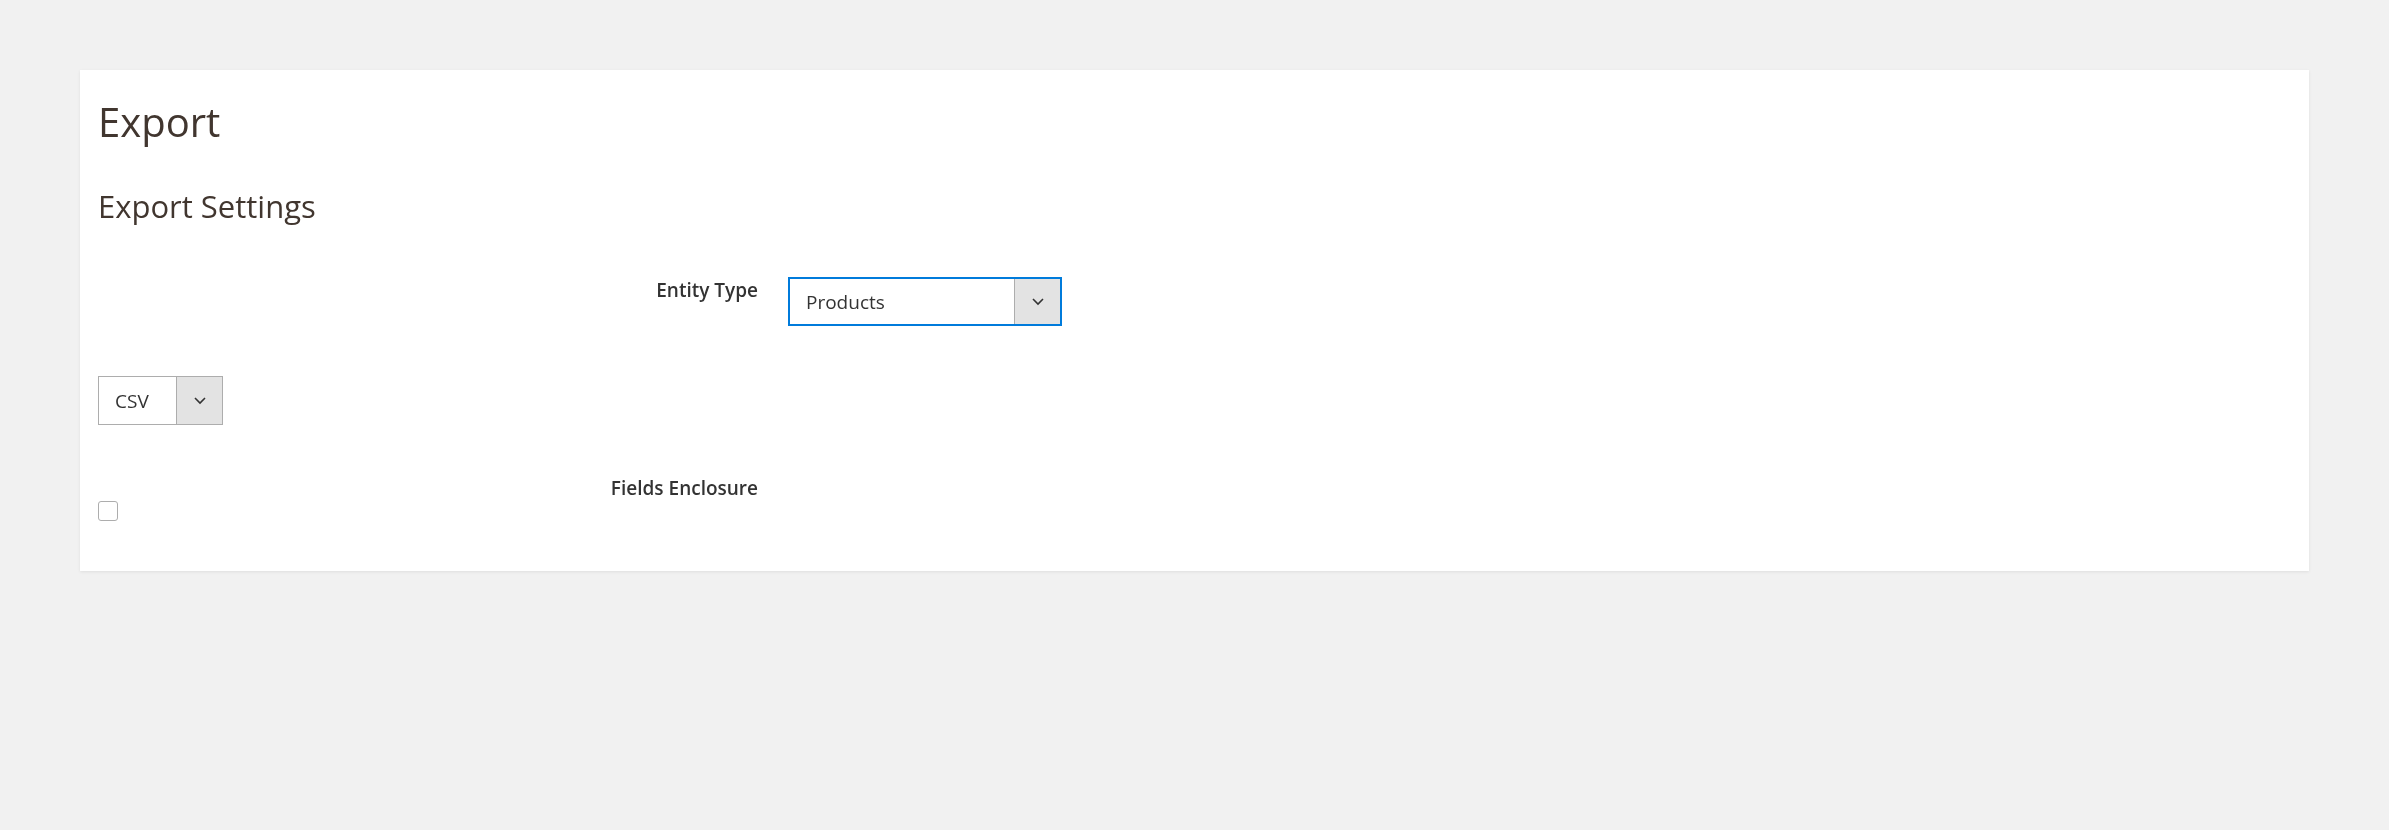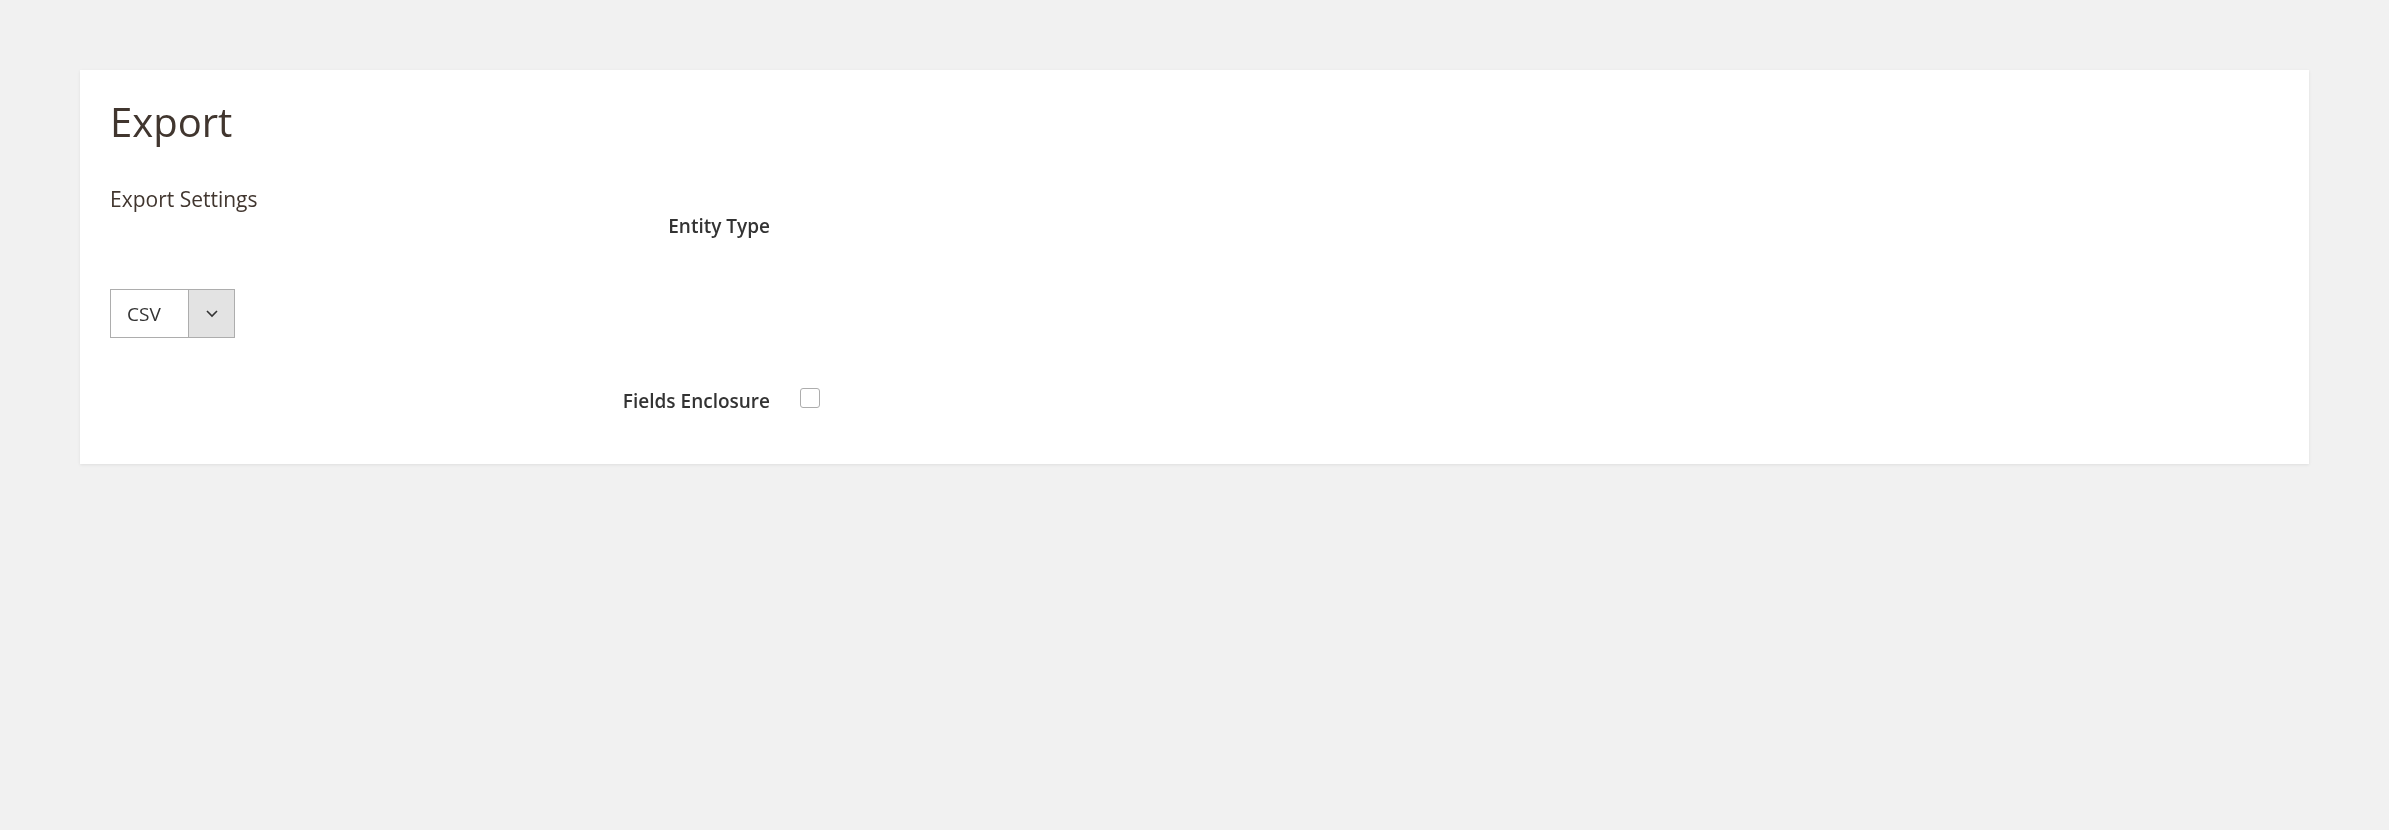--- a/index.html
+++ b/index.html
@@ -10,40 +10,42 @@
     body {
       background: #f1f1f1;
       font-family: 'Open Sans', Arial, sans-serif;
       color: #333;
       padding: 70px 80px;
     }
     .panel {
       background: #fff;
       border-radius: 0;
       box-shadow: 0 1px 3px rgba(0,0,0,0.08);
-      padding: 24px 34px 40px 30px;
+      padding: 24px 34px 40px 18px;
     }
     h1.page-title {
       font-size: 40px;
       font-weight: 400;
       color: #41362f;
       margin-bottom: 36px;
     }
     h2.section-title {
-      font-size: 21px;
+      font-size: 31px;
       font-weight: 400;
       color: #41362f;
+      margin-bottom: 50px;
     }
     .form-row {
       display: flex;
       align-items: flex-start;
       margin-bottom: 50px;
     }
     .form-row:last-child {
       margin-bottom: 10px;
+      flex-direction: column;
     }
     .form-label {
       width: 690px;
       text-align: right;
       padding-right: 30px;
       font-size: 19px;
       font-weight: 600;
       color: #333;
     }
     .select-wrap {
@@ -91,20 +93,28 @@
   </style>
 </head>
 <body>
 
 <div class="panel">
   <h1 class="page-title">Export</h1>
   <h2 class="section-title">Export Settings</h2>
 
   <div class="form-row">
     <div class="form-label">Entity Type</div>
+    <div class="select-wrap entity-select focused">
+      <div class="select-value">Products</div>
+      <div class="select-caret">
+        <svg class="caret" width="12" height="8" viewBox="0 0 12 8">
+            <path d="M1 1 L6 6 L11 1" fill="none" stroke="#333" stroke-width="1.6"></path>
+          </svg>
+      </div>
+    </div>
   </div>
 
   <div class="form-row">
     <div class="select-wrap format-select">
       <div class="select-value">CSV</div>
       <div class="select-caret">
         <svg class="caret" width="12" height="8" viewBox="0 0 12 8">
             <path d="M1 1 L6 6 L11 1" fill="none" stroke="#333" stroke-width="1.6"></path>
           </svg>
       </div>

